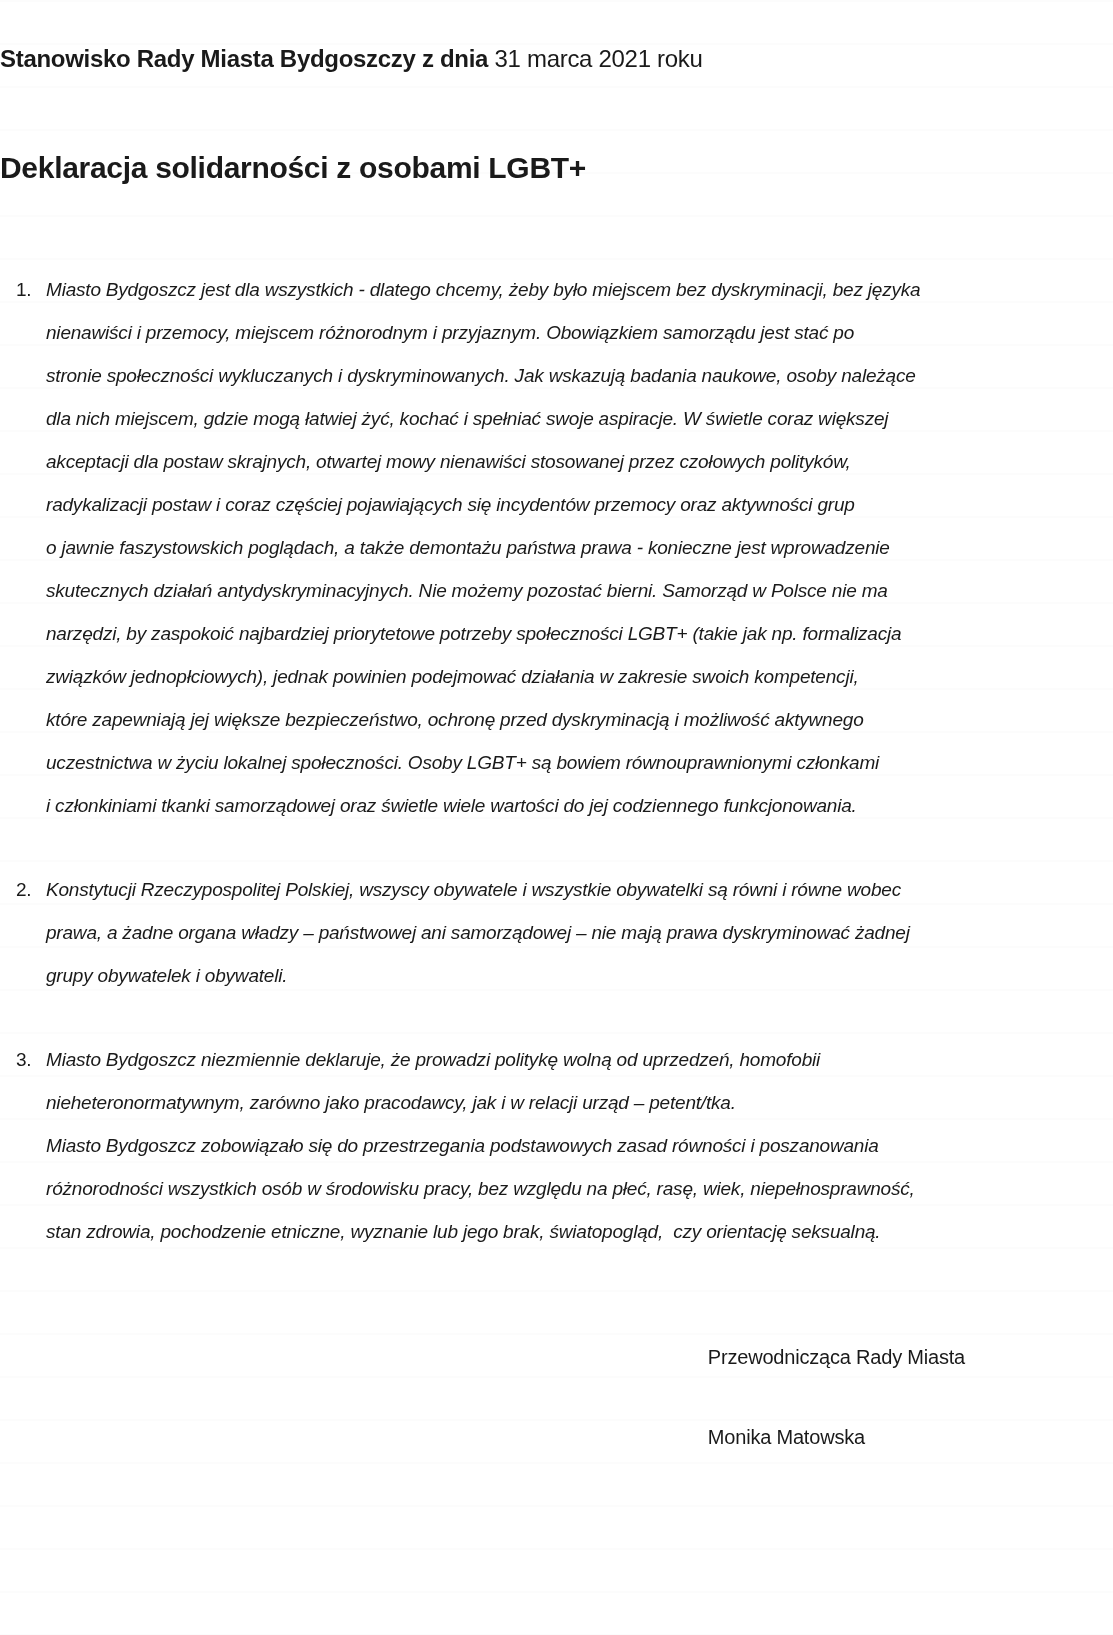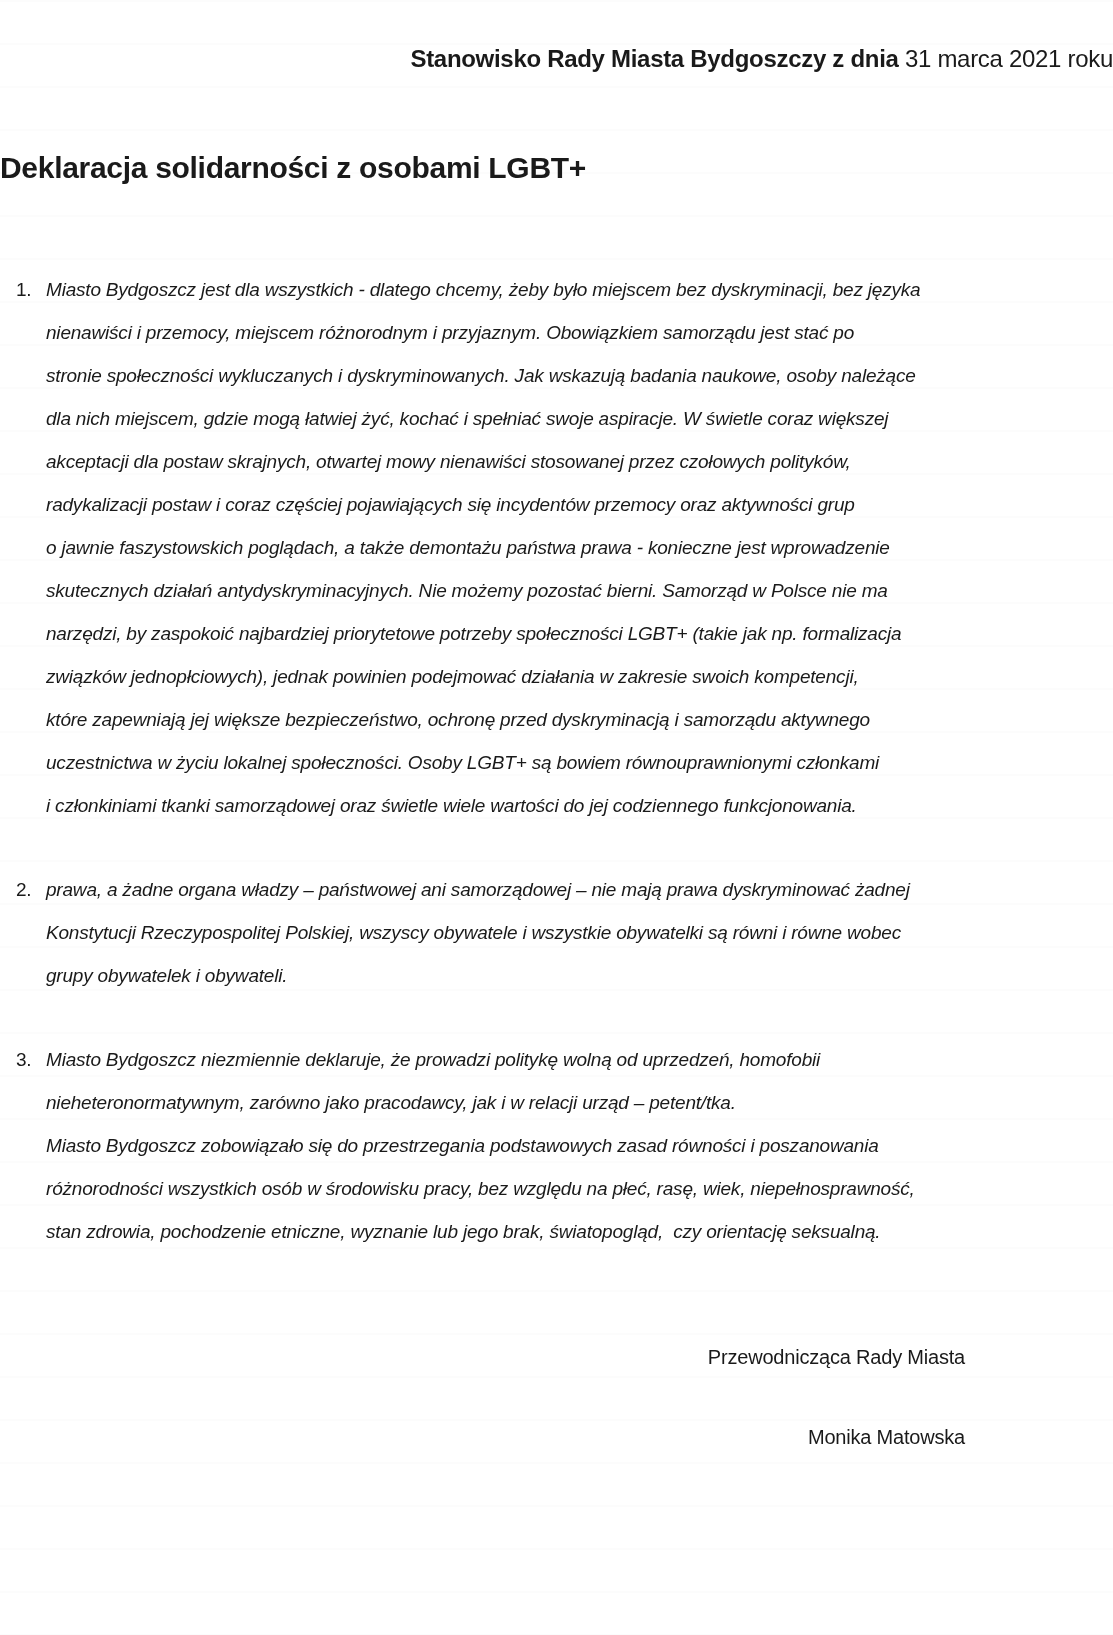--- a/index.html
+++ b/index.html
@@ -17,21 +17,21 @@
     
     background-image: repeating-linear-gradient(
       to bottom,
       rgba(0,0,0,0.012) 0px, rgba(0,0,0,0.012) 2px,
       rgba(0,0,0,0) 2px, rgba(0,0,0,0) 43px
     );
   }
 
   .doc-header {
     margin-top: 42px;
-    text-align: right;
+    text-align: left;
     font-size: 24px;
     line-height: 34px;
     letter-spacing: -0.3px;
     white-space: pre;
   }
   .doc-header .bold { font-weight: bold; }
 
   .doc-title {
     margin-top: 72px;
     text-align: left;
@@ -69,21 +69,21 @@
     letter-spacing: -0.2px;
     white-space: pre;
     font-style: italic;
   }
 
   .signature {
     margin-top: 83px;
     margin-left: auto;
     margin-right: 148px;
     width: max-content;
-    text-align: right;
+    text-align: left;
   }
   .signature .sig-role {
     font-size: 20px;
     line-height: 43px;
     letter-spacing: -0.2px;
     white-space: pre;
   }
   .signature .sig-name {
     margin-top: 37px;
     font-size: 20px;
@@ -106,30 +106,30 @@
         <div class="line">Miasto Bydgoszcz jest dla wszystkich - dlatego chcemy, żeby było miejscem bez dyskryminacji, bez języka</div>
         <div class="line">nienawiści i przemocy, miejscem różnorodnym i przyjaznym. Obowiązkiem samorządu jest stać po</div>
         <div class="line">stronie społeczności wykluczanych i dyskryminowanych. Jak wskazują badania naukowe, osoby należące</div>
         <div class="line">dla nich miejscem, gdzie mogą łatwiej żyć, kochać i spełniać swoje aspiracje. W świetle coraz większej</div>
         <div class="line">akceptacji dla postaw skrajnych, otwartej mowy nienawiści stosowanej przez czołowych polityków,</div>
         <div class="line">radykalizacji postaw i coraz częściej pojawiających się incydentów przemocy oraz aktywności grup</div>
         <div class="line">o jawnie faszystowskich poglądach, a także demontażu państwa prawa - konieczne jest wprowadzenie</div>
         <div class="line">skutecznych działań antydyskryminacyjnych. Nie możemy pozostać bierni. Samorząd w Polsce nie ma</div>
         <div class="line">narzędzi, by zaspokoić najbardziej priorytetowe potrzeby społeczności LGBT+ (takie jak np. formalizacja</div>
         <div class="line">związków jednopłciowych), jednak powinien podejmować działania w zakresie swoich kompetencji,</div>
-        <div class="line">które zapewniają jej większe bezpieczeństwo, ochronę przed dyskryminacją i samorządu aktywnego</div>
+        <div class="line">które zapewniają jej większe bezpieczeństwo, ochronę przed dyskryminacją i możliwość aktywnego</div>
         <div class="line">uczestnictwa w życiu lokalnej społeczności. Osoby LGBT+ są bowiem równouprawnionymi członkami</div>
         <div class="line">i członkiniami tkanki samorządowej oraz świetle wiele wartości do jej codziennego funkcjonowania.</div>
       </div>
     </div>
     <div class="paragraph">
       <div class="num">2.</div>
       <div class="lines">
+        <div class="line">Konstytucji Rzeczypospolitej Polskiej, wszyscy obywatele i wszystkie obywatelki są równi i równe wobec</div>
         <div class="line">prawa, a żadne organa władzy – państwowej ani samorządowej – nie mają prawa dyskryminować żadnej</div>
-        <div class="line">Konstytucji Rzeczypospolitej Polskiej, wszyscy obywatele i wszystkie obywatelki są równi i równe wobec</div>
         <div class="line">grupy obywatelek i obywateli.</div>
       </div>
     </div>
     <div class="paragraph">
       <div class="num">3.</div>
       <div class="lines">
         <div class="line">Miasto Bydgoszcz niezmiennie deklaruje, że prowadzi politykę wolną od uprzedzeń, homofobii</div>
         <div class="line">nieheteronormatywnym, zarówno jako pracodawcy, jak i w relacji urząd – petent/tka.</div>
         <div class="line">Miasto Bydgoszcz zobowiązało się do przestrzegania podstawowych zasad równości i poszanowania</div>
         <div class="line">różnorodności wszystkich osób w środowisku pracy, bez względu na płeć, rasę, wiek, niepełnosprawność,</div>

